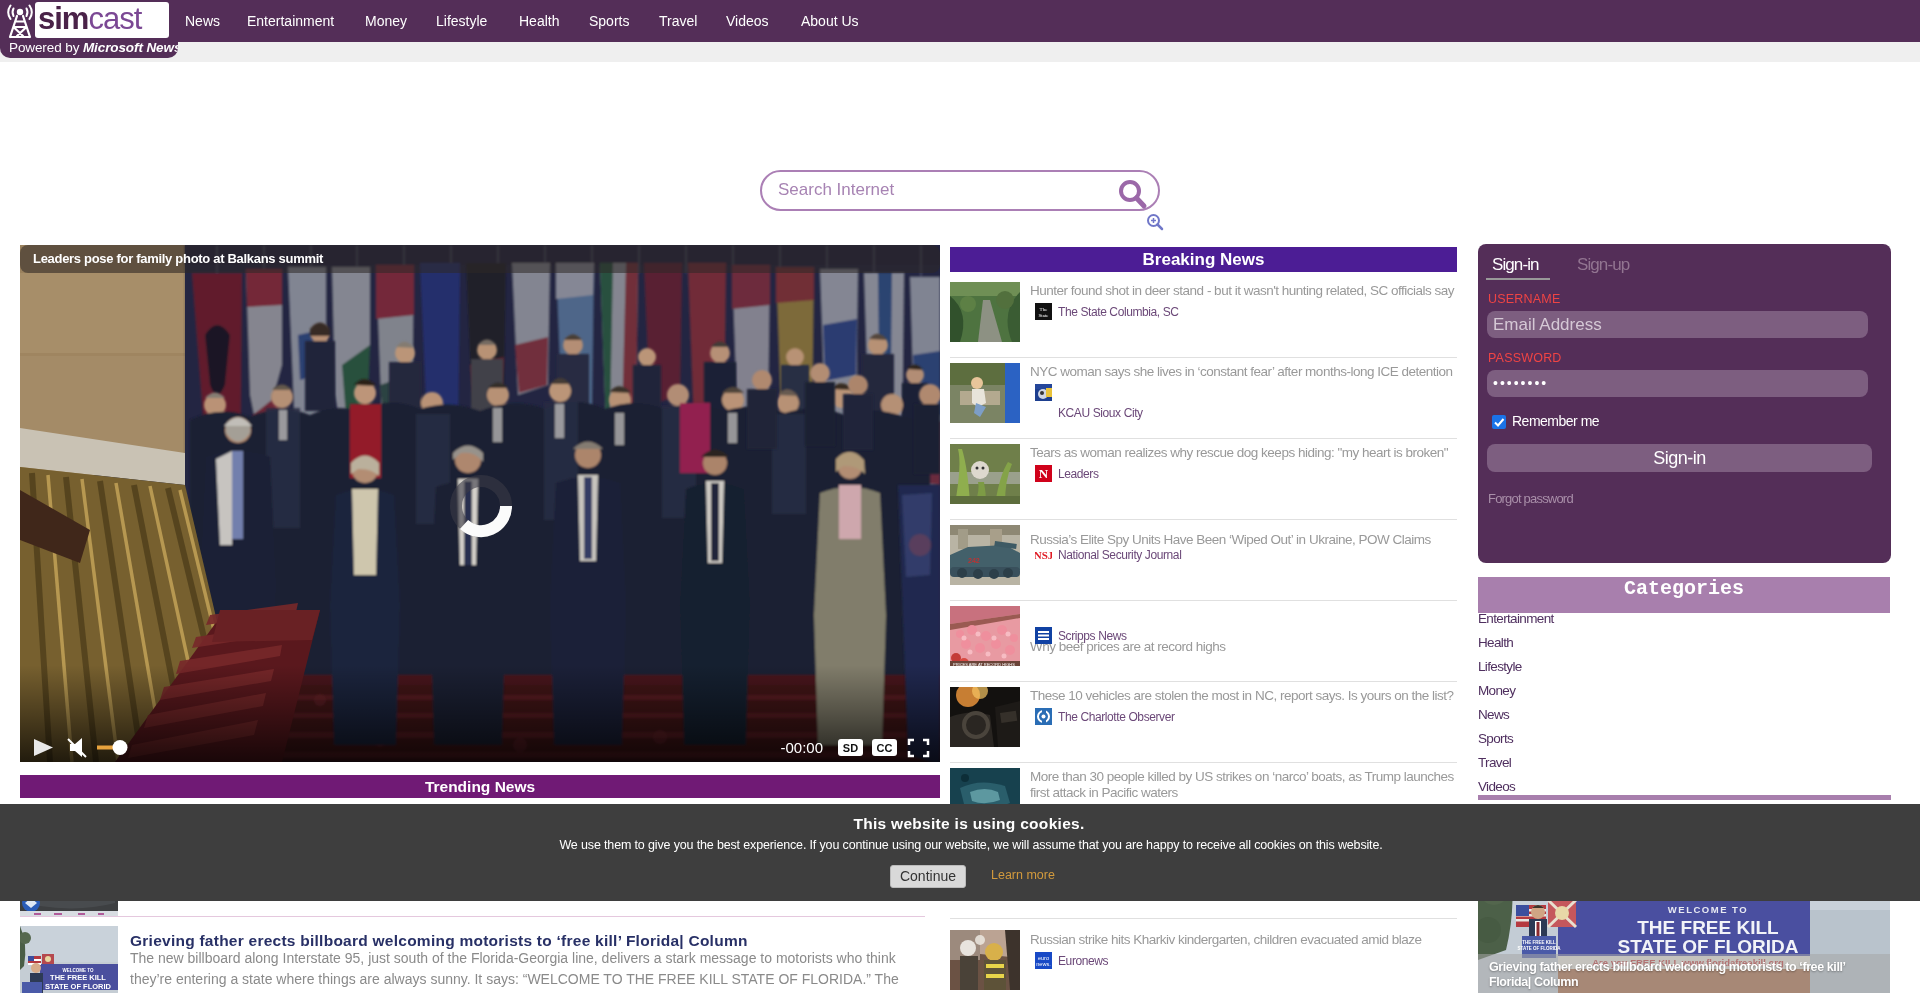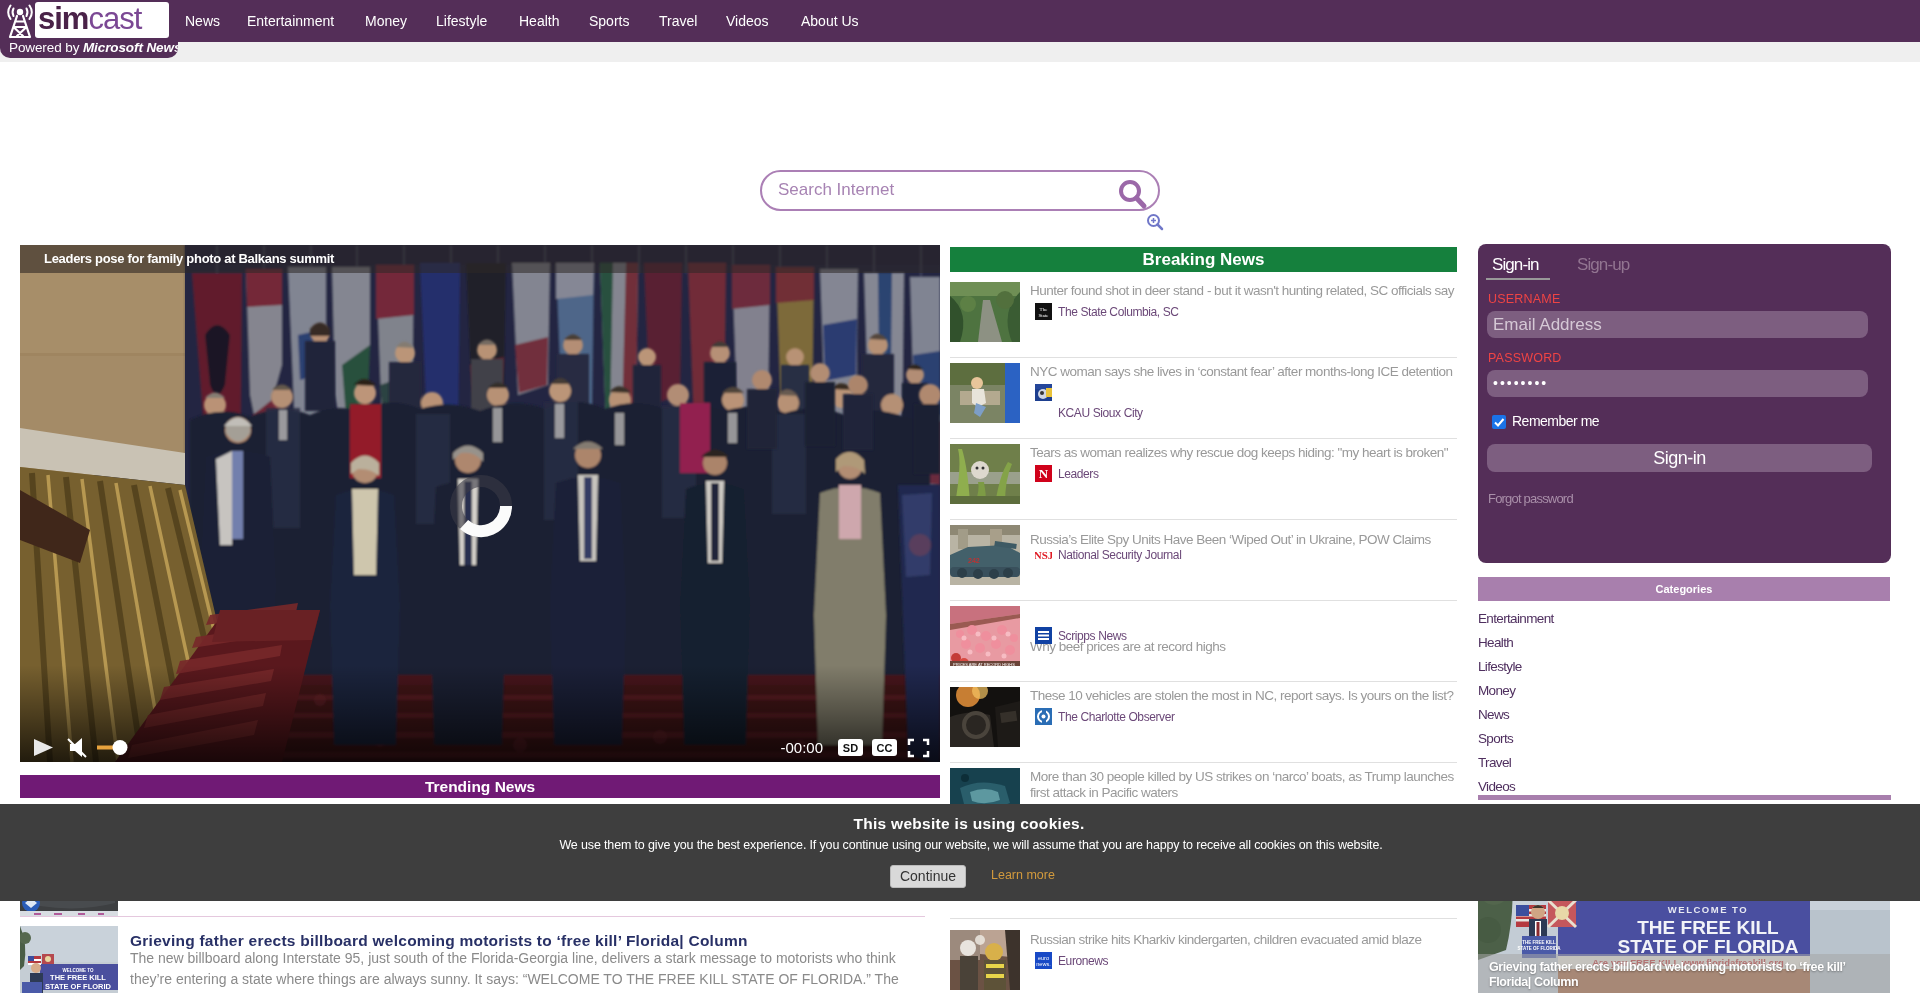--- a/index.html
+++ b/index.html
@@ -12,46 +12,46 @@
 .logobox{left:35px;top:2px;width:134px;height:36px;background:#fff;border-radius:3px;text-align:left;padding-left:3px;}
 .logotxt{font-size:31px;font-weight:bold;line-height:34px;letter-spacing:-1px;color:#4a2248;}
 .logotxt .c2{color:#7b4894;font-weight:normal;}
 .powered{left:0;top:39px;width:178px;height:19px;background:#542e58;border-radius:0 0 10px 10px;color:#fff;font-size:13.5px;letter-spacing:-0.1px;line-height:18px;padding-left:9px;white-space:nowrap;overflow:hidden;}
 .graystrip{left:0;top:42px;width:1920px;height:20px;background:#efefef;}
 
 .search{left:760px;top:170px;width:400px;height:41px;border:2px solid #ab7fb5;border-radius:21px;}
 .searchph{left:778px;top:180px;font-size:17px;color:#a783b3;}
 
 .video{left:20px;top:245px;width:920px;height:517px;background:#2b2e4d;overflow:hidden;}
-.vtitle{left:20px;top:245px;width:920px;height:28px;background:rgba(45,40,38,0.55);color:#fff;font-size:13px;font-weight:bold;letter-spacing:-0.3px;line-height:27px;padding-left:24px;}
+.vtitle{left:20px;top:245px;width:920px;height:28px;background:rgba(45,40,38,0.55);color:#fff;font-size:13px;font-weight:bold;letter-spacing:-0.3px;line-height:27px;padding-left:13px;border-radius:8px;}
 
 .trendbar{left:20px;top:775px;width:920px;height:23px;background:#701a75;color:#fff;font-size:15.5px;font-weight:bold;text-align:center;line-height:23px;}
 .sepL{left:20px;top:916px;width:905px;height:1px;background:#e5c8de;}
 .artH{left:130px;top:932px;width:800px;font-size:15.5px;letter-spacing:0.25px;font-weight:bold;color:#283066;}
 .artB{left:130px;top:948px;width:800px;font-size:14px;color:#8a8a8a;line-height:21px;}
 
-.bnbar{left:950px;top:247px;width:507px;height:25px;background:#15803d;color:#fff;font-size:17px;font-weight:bold;text-align:center;line-height:25px;}
+.bnbar{left:950px;top:247px;width:507px;height:25px;background:#4c1d95;color:#fff;font-size:17px;font-weight:bold;text-align:center;line-height:25px;}
 .bhead{position:absolute;left:1030px;width:430px;font-size:13.5px;letter-spacing:-0.5px;color:#999;line-height:16px;}
 .bsrc{position:absolute;left:1058px;font-size:12px;letter-spacing:-0.4px;color:#6b4878;line-height:17px;}
 .blogo{position:absolute;left:1035px;width:17px;height:17px;}
 .bthumb{position:absolute;left:950px;width:70px;height:60px;overflow:hidden;}
 .bsep{position:absolute;left:950px;width:507px;height:1px;background:#e0e0e0;}
 
 .signin{left:1478px;top:244px;width:413px;height:319px;background:#542e58;border-radius:8px;}
 .tab1{left:1492px;top:255px;font-size:17px;letter-spacing:-0.9px;color:#fff;}
 .tab1u{left:1486px;top:278px;width:64px;height:2px;background:#999;}
 .tab2{left:1577px;top:255px;font-size:17px;letter-spacing:-0.9px;color:#927591;}
 .lbl{position:absolute;left:1488px;color:#ef4444;font-size:12.5px;letter-spacing:0.2px;}
 .inp{position:absolute;left:1487px;width:381px;height:27px;background:#7d5e80;border-radius:8px;color:#d5c8d5;font-size:17px;line-height:27px;padding-left:6px;}
 .cbx{left:1492px;top:415px;width:14px;height:14px;background:#1a73e8;border-radius:2px;}
 .remember{left:1512px;top:413px;font-size:14px;letter-spacing:-0.5px;color:#fff;}
 .sbtn{left:1487px;top:444px;width:385px;height:28px;background:#7d5e80;border-radius:8px;color:#fff;font-size:18px;letter-spacing:-0.5px;text-align:center;line-height:28px;}
 .forgot{left:1488px;top:491px;font-size:13px;letter-spacing:-0.8px;color:#a98fa9;}
 
-.catbar{left:1478px;top:577px;width:412px;height:24px;background:#a87fad;color:#fff;font-size:11px;font-weight:bold;text-align:center;line-height:24px;}
+.catbar{left:1478px;top:577px;width:412px;height:36px;background:#a87fad;color:#fff;font-size:20px;font-weight:bold;text-align:center;line-height:24px;font-family:Liberation Mono, monospace;}
 .catlink{position:absolute;left:1478px;font-size:13.5px;letter-spacing:-0.65px;color:#4f2f5f;}
 .purpbar{left:1478px;top:795px;width:413px;height:5px;background:#a87fad;}
 
 .cookie{left:0;top:804px;width:1920px;height:97px;background:#3e3e3e;color:#fff;text-align:center;}
 .cktitle{left:19px;top:11px;width:1900px;font-size:15.5px;letter-spacing:0.3px;font-weight:bold;}
 .ckdesc{left:21px;top:34px;width:1900px;font-size:12.5px;letter-spacing:-0.15px;}
 .ckbtn{left:890px;top:61px;width:76px;height:23px;background:#d9d9d9;border:1px solid #bbb;border-radius:3px;color:#333;font-size:14px;line-height:21px;text-align:center;}
 .cklearn{left:991px;top:64px;font-size:12.5px;color:#d29a3d;}
 </style>
 </head>

